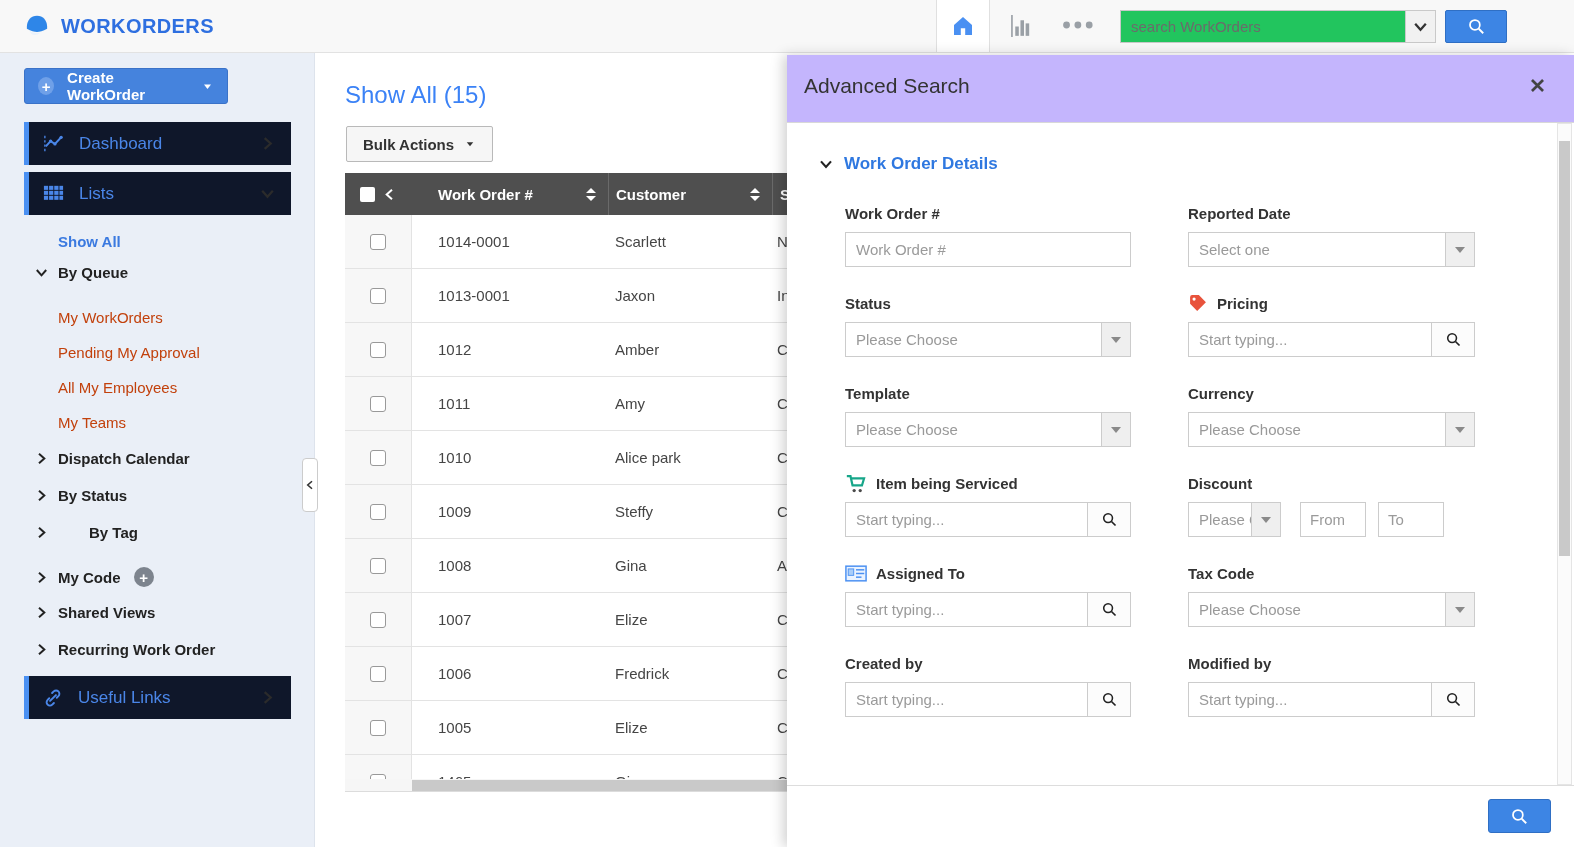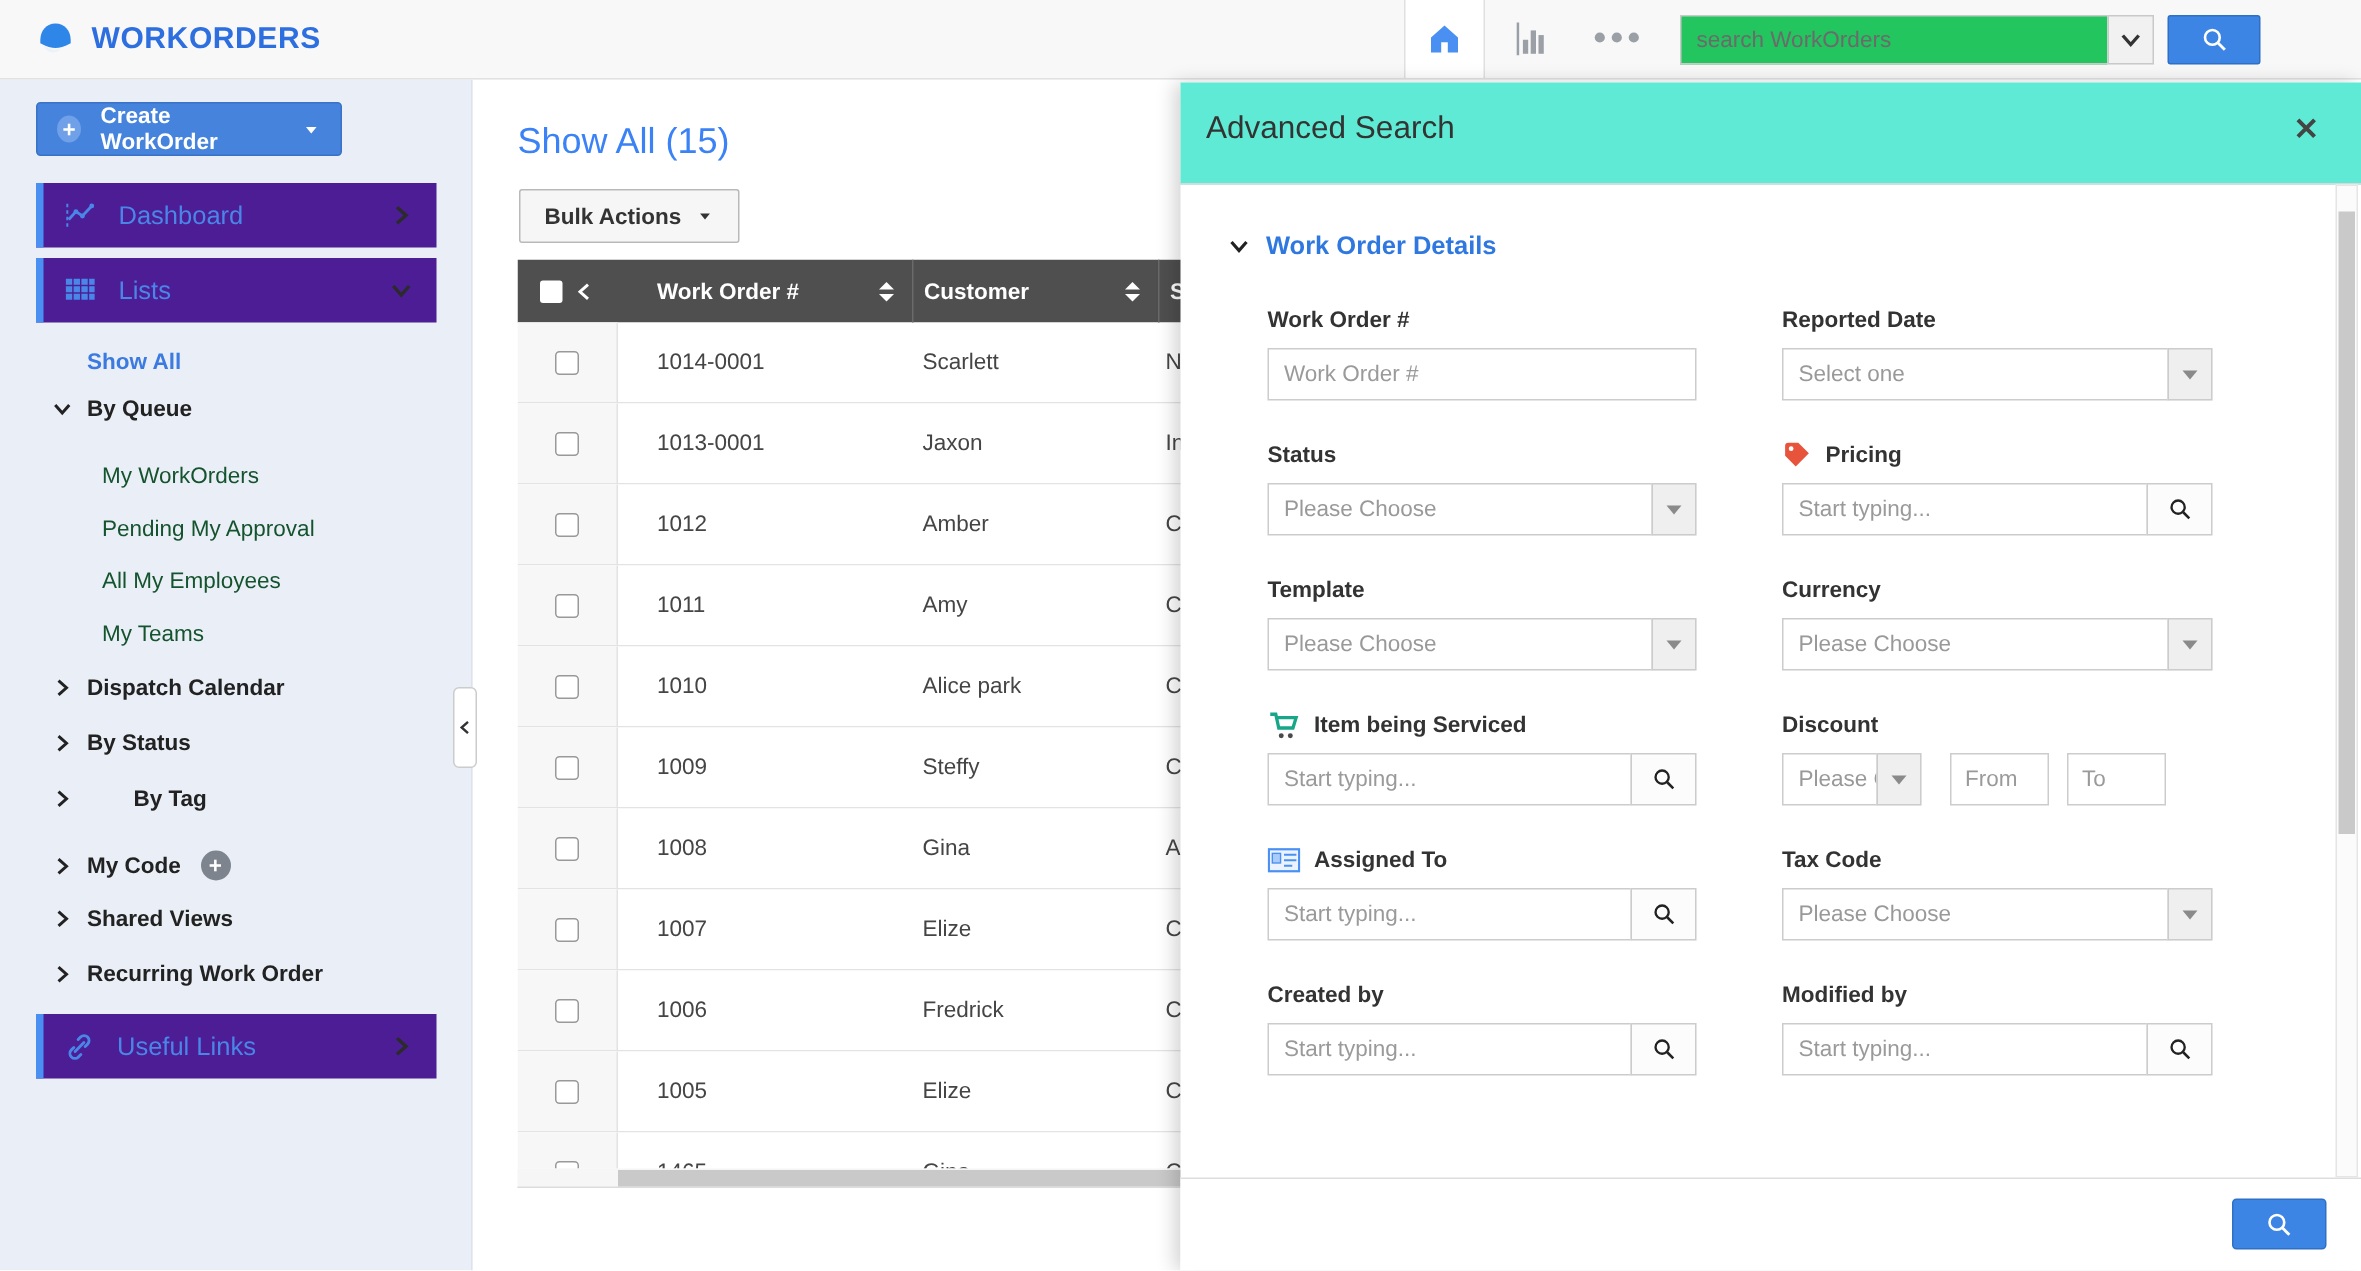--- a/index.html
+++ b/index.html
@@ -18,26 +18,26 @@
   .search-input { width:285px; height:33px; border:1px solid #c9c9c9; border-right:none; padding:0 10px; font-size:15px; color:#333; background:#22c55e; font-family:inherit; }
   .search-input::placeholder { color:#6b6b6b; }
   .search-dd { width:31px; height:33px; border:1px solid #c9c9c9; background:#f1f1f1; display:flex; align-items:center; justify-content:center; color:#333; cursor:pointer; }
   .search-btn { margin-left:9px; width:62px; height:33px; background:#3d85e4; border:1px solid #2f6fc4; border-radius:2px; color:#fff; display:flex; align-items:center; justify-content:center; cursor:pointer; }
 
   
   .sidebar { position:absolute; top:53px; left:0; width:315px; bottom:0; background:#eaeff7; border-right:1px solid #dde3ec; }
   .create-btn { position:absolute; left:24px; top:15px; width:204px; height:36px; background:#4583dd; border:1px solid #3a72c8; border-radius:3px; color:#fff; display:flex; align-items:center; gap:13px; padding:0 13px; font-weight:bold; font-size:15px; cursor:pointer; }
   .create-btn .caret { margin-left:6px; color:#fff; }
   .plus-badge { width:18px; height:18px; border-radius:50%; background:#6fa0e8; color:#fff; display:flex; align-items:center; justify-content:center; font-size:15px; font-weight:bold; line-height:1; }
-  .nav-card { position:absolute; left:24px; width:267px; height:43px; background:#4c1d95; border-left:5px solid #4a90f2; display:flex; align-items:center; gap:14px; padding:0 15px 0 13px; color:#4a86e8; font-size:17px; cursor:pointer; }
+  .nav-card { position:absolute; left:24px; width:267px; height:43px; background:#0f172a; border-left:5px solid #4a90f2; display:flex; align-items:center; gap:14px; padding:0 15px 0 13px; color:#4a86e8; font-size:17px; cursor:pointer; }
   .nav-card .chev { margin-left:auto; color:#2b2b2b; }
   .side-showall { position:absolute; left:58px; font-size:15px; font-weight:bold; color:#3b7ae0; cursor:pointer; }
   .srow { position:absolute; left:34px; display:flex; align-items:center; gap:9px; font-size:15px; font-weight:bold; color:#222; cursor:pointer; }
   .srow .chev { color:#222; }
-  .ssub { position:absolute; left:68px; font-size:15px; color:#14532d; cursor:pointer; }
+  .ssub { position:absolute; left:58px; font-size:15px; color:#c2410c; cursor:pointer; }
   .gray-plus { width:20px; height:20px; border-radius:50%; background:#7d848e; color:#fff; display:flex; align-items:center; justify-content:center; font-size:15px; font-weight:bold; margin-left:4px; }
   .collapse-tab { position:absolute; left:302px; top:458px; width:16px; height:54px; background:#fff; border:1px solid #ccc; border-radius:4px; display:flex; align-items:center; justify-content:center; color:#333; z-index:5; cursor:pointer; }
 
   
   .main { position:absolute; left:316px; top:53px; right:0; bottom:0; background:#fff; }
   .page-title { position:absolute; left:29px; top:28px; font-size:24px; color:#3b82f6; }
   .bulk-btn { position:absolute; left:30px; top:73px; height:36px; padding:0 16px; background:#f6f6f6; border:1px solid #b9b9b9; border-radius:2px; font-weight:bold; font-size:15px; color:#333; display:flex; align-items:center; gap:10px; cursor:pointer; }
   .tbl { position:absolute; left:29px; top:120px; width:640px; height:606px; overflow:hidden; }
   .thead { height:42px; background:#4f4f4f; display:flex; color:#fff; font-weight:bold; font-size:15px; }
   .th1 { width:67px; display:flex; align-items:center; justify-content:center; gap:7px; }
@@ -54,21 +54,21 @@
   .td1 { width:67px; background:#f7f7f7; border-right:1px solid #e3e3e3; display:flex; align-items:center; justify-content:center; }
   .rcheck { width:16px; height:16px; background:#fff; border:1px solid #999; border-radius:3px; cursor:pointer; }
   .td2 { width:196px; display:flex; align-items:center; padding-left:26px; }
   .td3 { width:164px; display:flex; align-items:center; padding-left:7px; }
   .td4 { flex:1; display:flex; align-items:center; padding-left:5px; }
   .hscroll { position:absolute; left:29px; top:726px; width:640px; height:13px; background:#f6f6f6; border-bottom:1px solid #dcdcdc; }
   .hthumb { position:absolute; left:67px; top:1px; right:0; height:11px; background:#c9c9c9; cursor:pointer; }
 
   
   .panel { position:absolute; left:787px; top:55px; width:787px; height:792px; background:#fff; box-shadow:-4px 0 12px rgba(0,0,0,.18); z-index:10; }
-  .panel-hdr { position:absolute; top:0; left:0; right:0; height:68px; background:#5eead4; border-bottom:1px solid #d8d8d8; }
+  .panel-hdr { position:absolute; top:0; left:0; right:0; height:68px; background:#c4b5fd; border-bottom:1px solid #d8d8d8; }
   .panel-title { position:absolute; left:17px; top:19px; font-size:21px; color:#333; }
   .panel-close { position:absolute; right:27px; top:21px; color:#444; cursor:pointer; }
   .panel-body { position:absolute; top:68px; left:0; right:0; bottom:62px; overflow:hidden; }
   .section-hdr { position:absolute; left:31px; top:31px; display:flex; gap:10px; align-items:center; color:#2f78e0; font-weight:bold; font-size:17px; cursor:pointer; }
   .section-hdr .chev { color:#222; }
   .form { position:absolute; left:58px; top:81px; }
   .frow { display:flex; margin-bottom:27px; }
   .fcol-l { width:286px; margin-right:57px; }
   .fcol-r { width:287px; }
   .flabel { font-size:15px; font-weight:bold; color:#333; height:18px; margin-bottom:10px; display:flex; align-items:center; gap:9px; }

